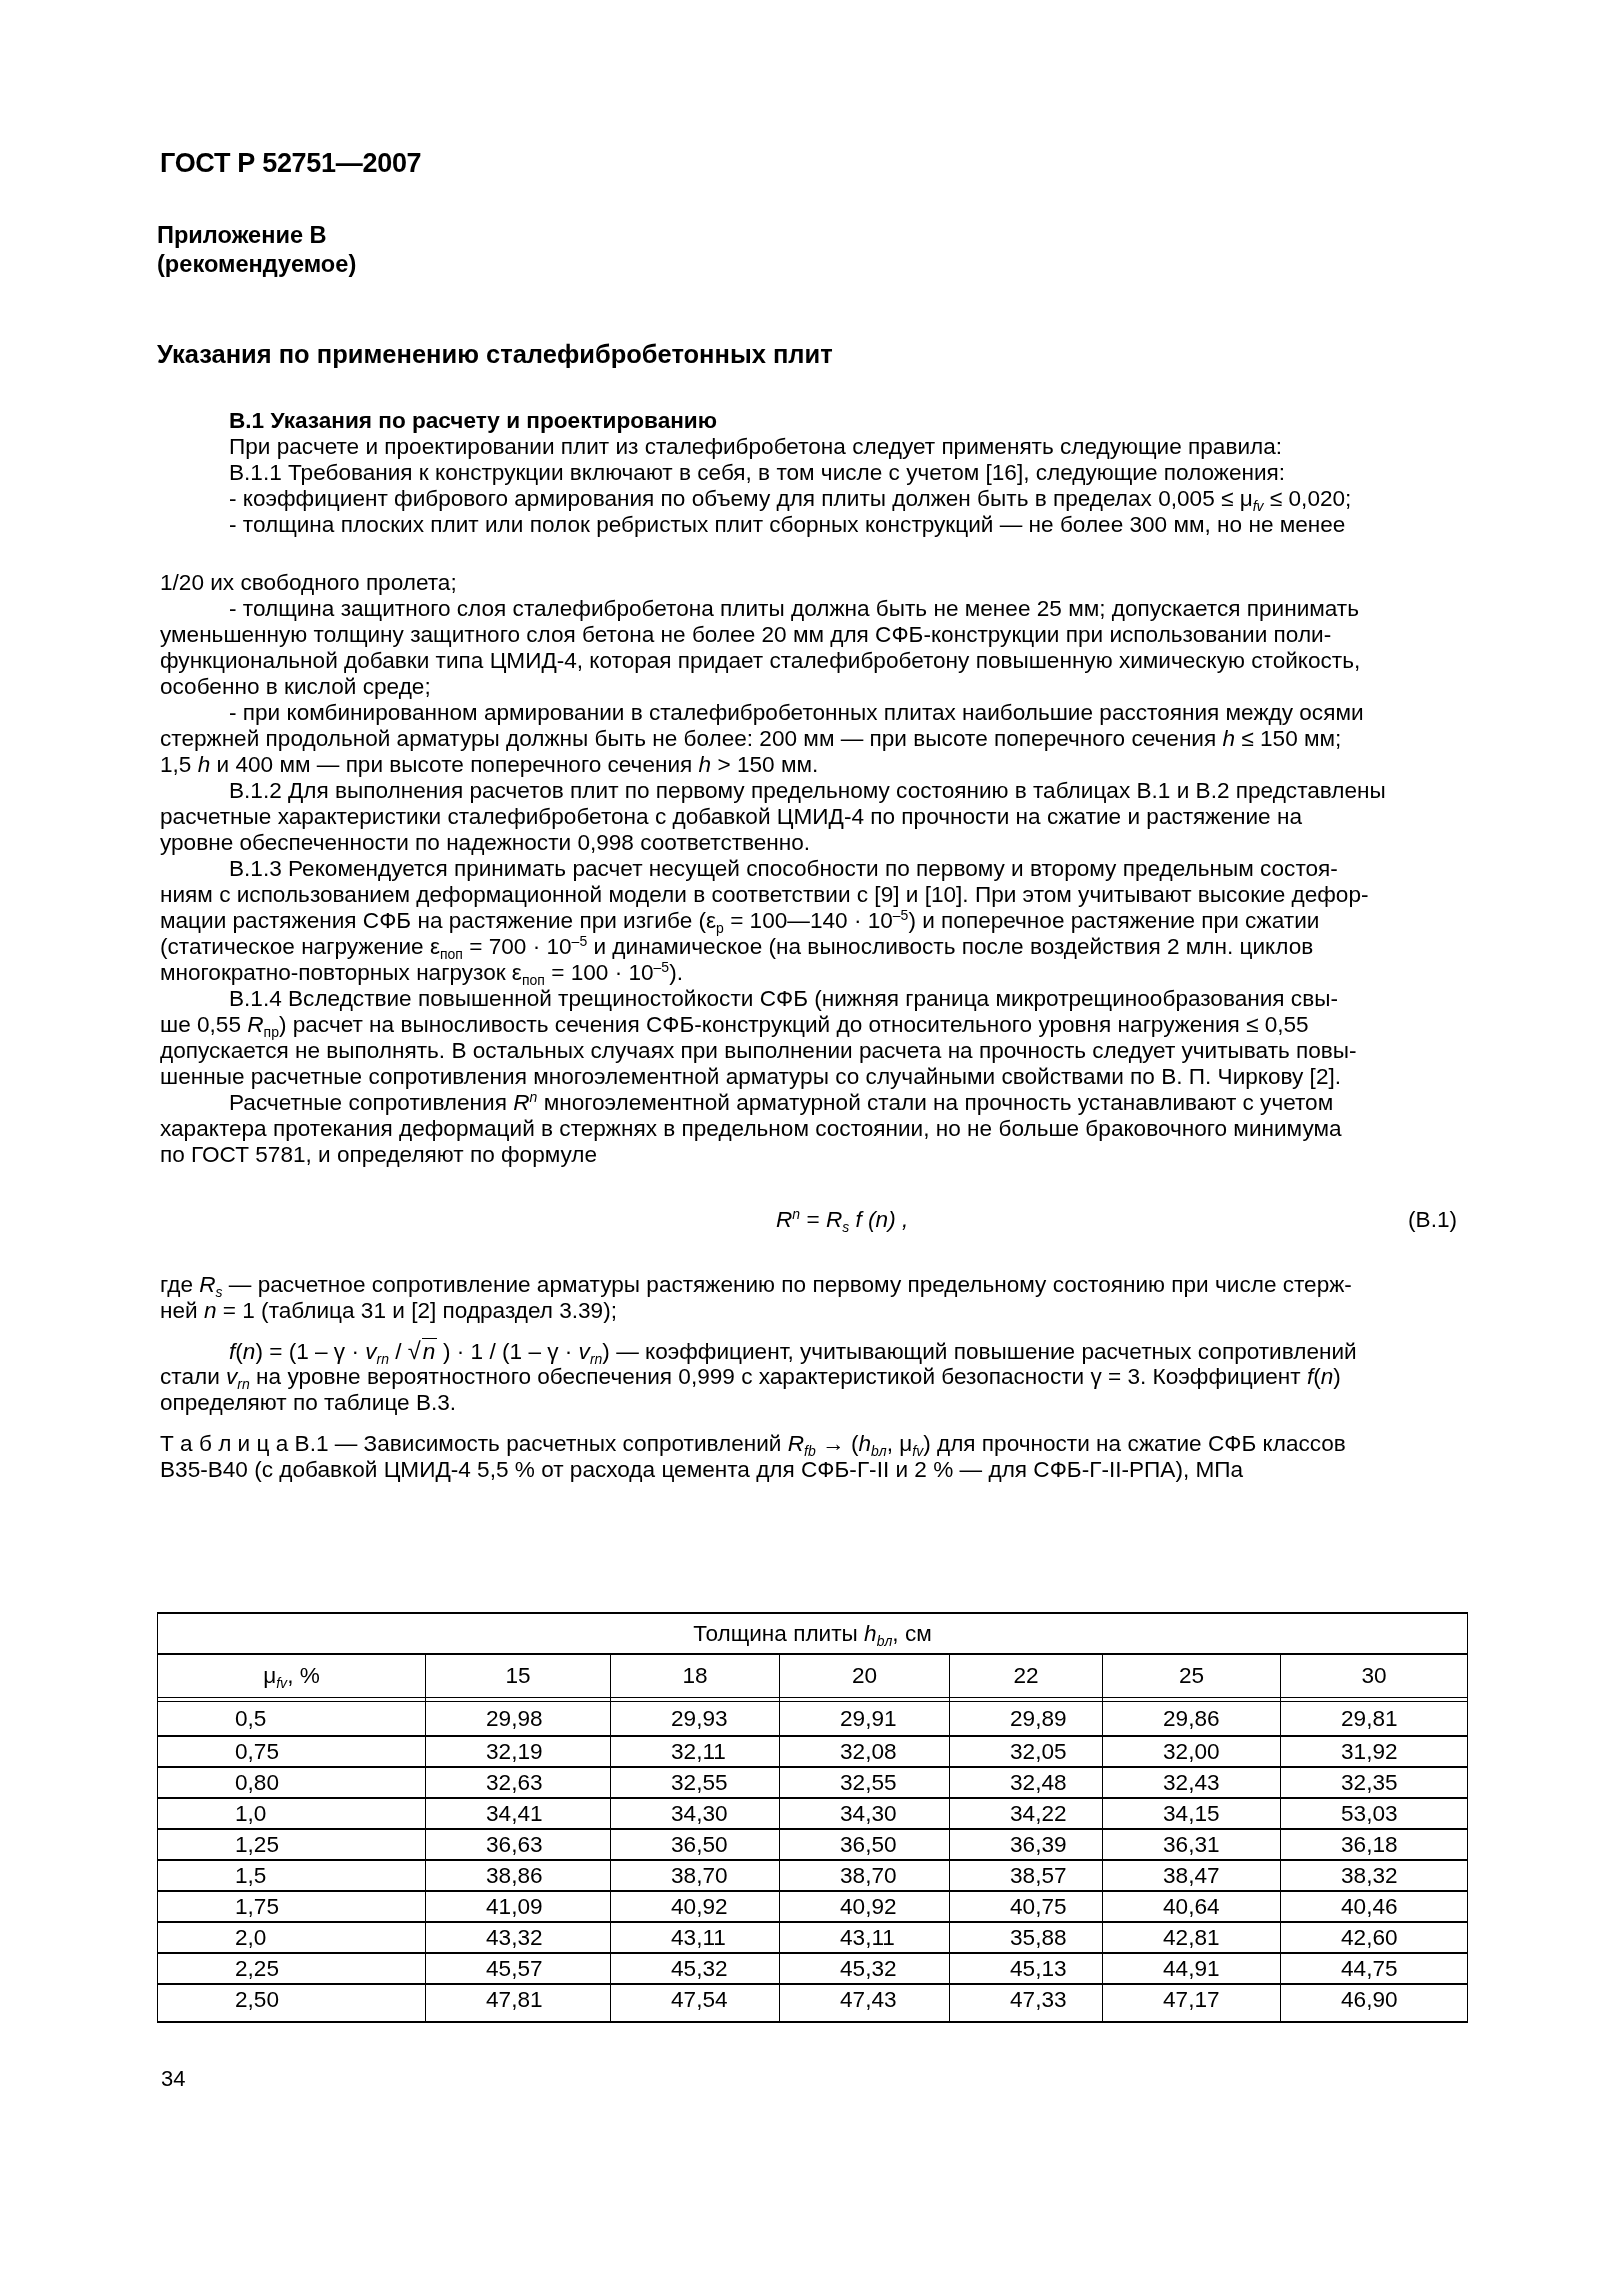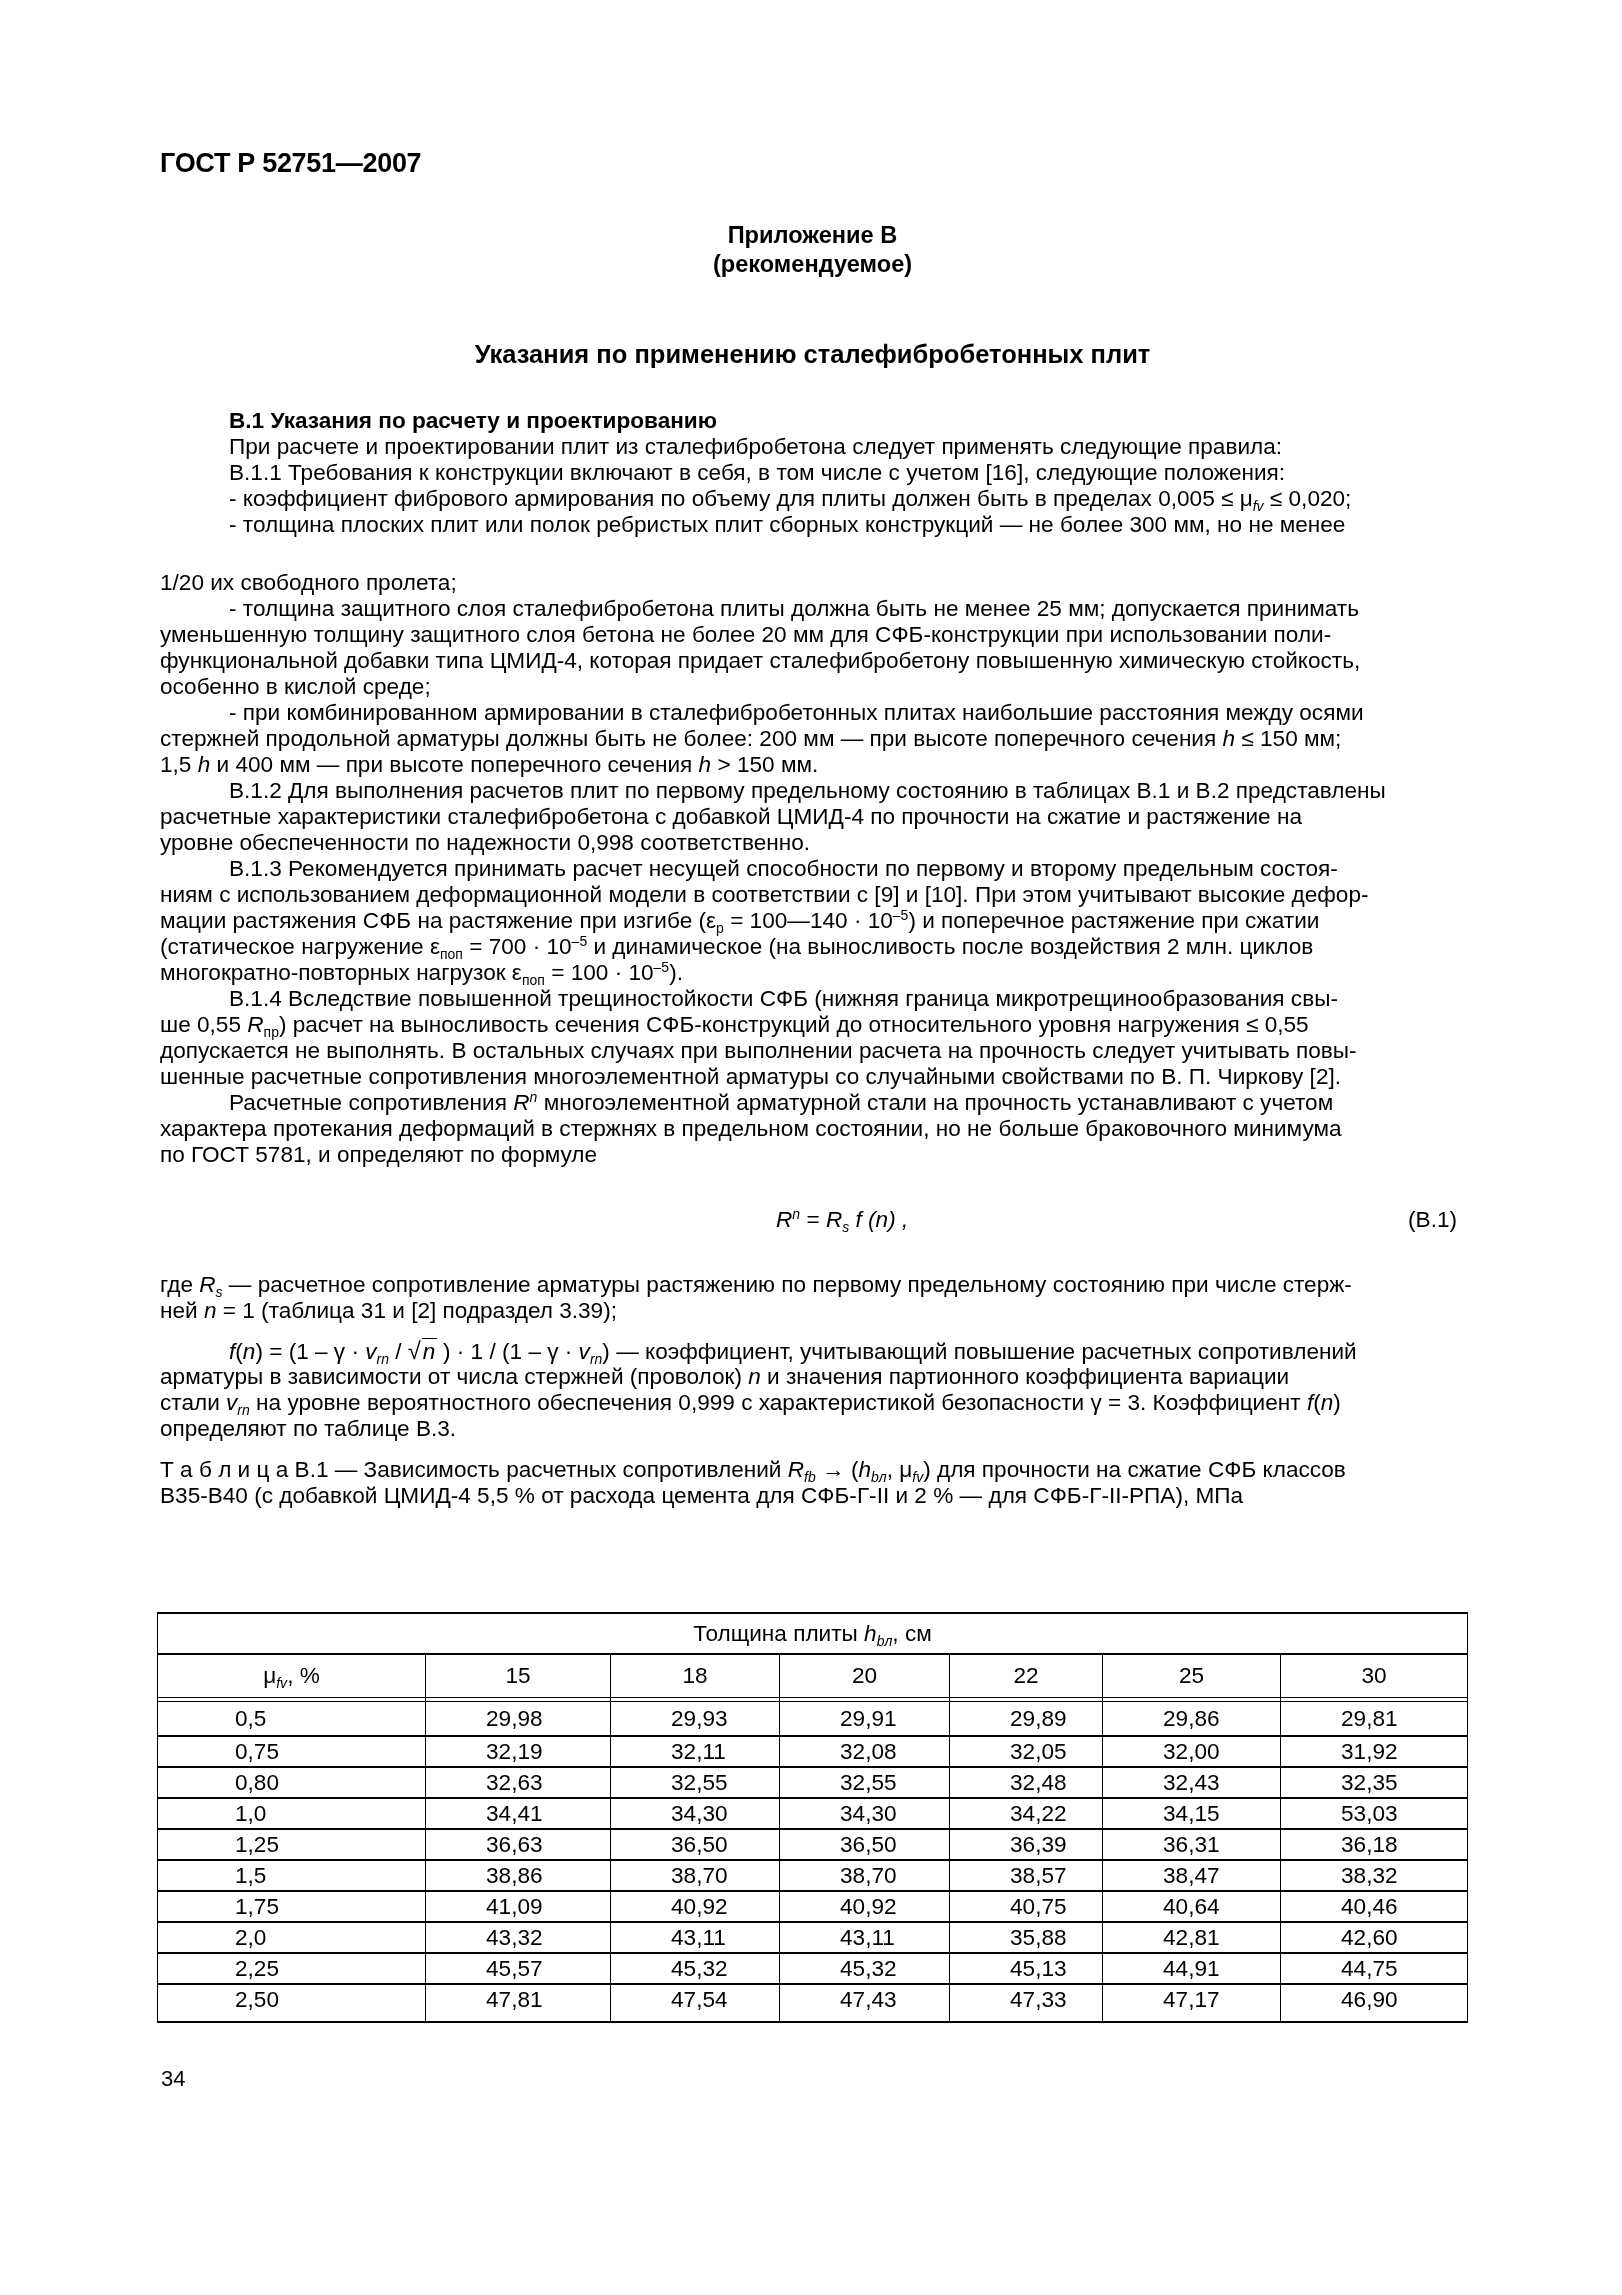--- a/index.html
+++ b/index.html
@@ -3,21 +3,21 @@
 <meta charset="utf-8">
 <style>
   html, body { margin: 0; padding: 0; background: #ffffff; }
   body { width: 1622px; height: 2295px; position: relative; overflow: hidden;
          font-family: "Liberation Sans", sans-serif; color: #000; }
   .page { position: absolute; left: 0; top: 0; width: 1622px; height: 2295px; }
 
   .hdr { position: absolute; left: 160px; top: 148px; font-weight: bold; font-size: 27px;
          letter-spacing: -0.3px; white-space: nowrap; }
 
-  .center { position: absolute; left: 157px; width: 1311px; text-align: center;
+  .center { position: absolute; left: 157px; width: 1311px; 
             font-size: 23.6px; white-space: nowrap; }
   .appendix-title { top: 222px; font-weight: bold; }
   .appendix-status { top: 251px; font-weight: bold; }
   .main-title { top: 340px; font-weight: bold; font-size: 25.5px; }
 
   .body { position: absolute; left: 160px; top: 408px; width: 1309px; }
   .ln { position: relative; height: 26px; line-height: 26px; font-size: 22.6px;
         white-space: nowrap; transform-origin: left center; }
   .ind { padding-left: 69px; }
   .bold { font-weight: bold; }
@@ -104,21 +104,20 @@
     </div>
 
     <div class="gap2"></div>
 
     <div class="ln" style="white-space: nowrap;"><span>где </span><i>R</i><sub class="it">s</sub><span> — расчетное сопротивление арматуры растяжению по первому предельному состоянию при числе стерж-</span></div>
     <div class="ln" style="white-space: nowrap;"><span>ней </span><i>n</i><span> = 1 (таблица 31 и [2] подраздел 3.39);</span></div>
 
     <div class="gap"></div>
 
     <div class="ln ind" style="white-space: nowrap;"><i>f</i><span>(</span><i>n</i><span>) = (1 – γ · </span><i>v</i><sub class="it">rn</sub><span> / </span><span class="sqrt-sign">√</span><i class="sqrt">n</i><span> ) · 1 / (1 – γ · </span><i>v</i><sub class="it">rn</sub><span>) — коэффициент, учитывающий повышение расчетных  сопротивлений</span></div>
-    <div class="ln" style="white-space: nowrap;"><span>арматуры  в зависимости  от числа  стержней (проволок) </span><i>n</i><span>  и  значения партионного коэффициента вариации</span></div>
     <div class="ln" style="white-space: nowrap;"><span>стали  </span><i>v</i><sub class="it">rn</sub><span>  на уровне вероятностного обеспечения 0,999 с характеристикой безопасности γ = 3. Коэффициент </span><i>f</i><span>(</span><i>n</i><span>)</span></div>
     <div class="ln" style="white-space: nowrap;">определяют по таблице В.3.</div>
 
     <div class="gap"></div>
 
     <div class="ln" style="white-space: nowrap;"><span>Т а б л и ц а  В.1 — Зависимость расчетных сопротивлений </span><i>R</i><sub class="it">fb</sub><span> → (</span><i>h</i><sub class="it">bл</sub><span>, μ</span><sub class="it">fv</sub><span>) для прочности на сжатие СФБ классов</span></div>
     <div class="ln" style="white-space: nowrap;">В35-В40 (с добавкой ЦМИД-4 5,5 % от расхода цемента для СФБ-Г-II и 2 % — для СФБ-Г-II-РПА), МПа</div>
   </div>
 
   <table class="tb">

